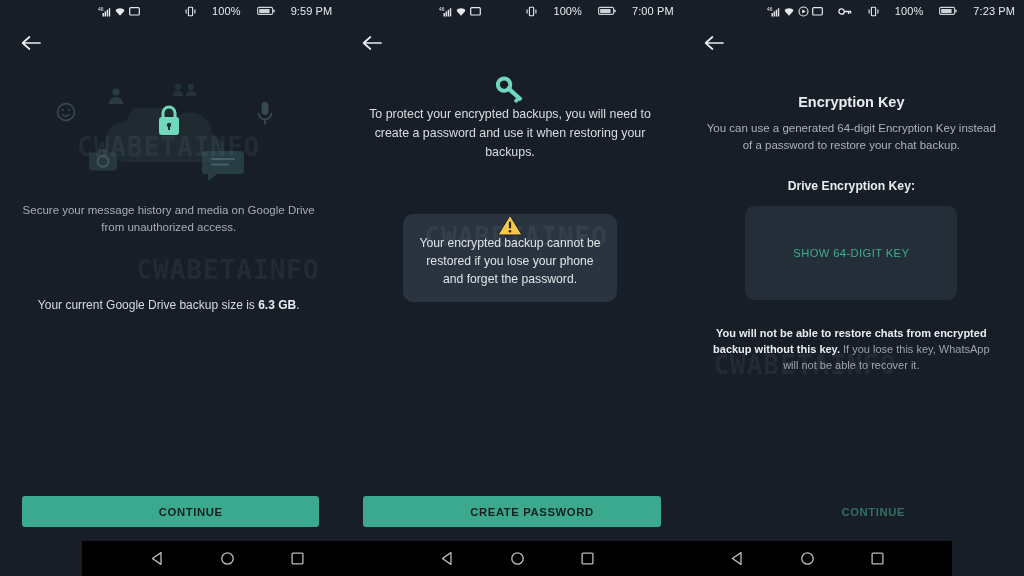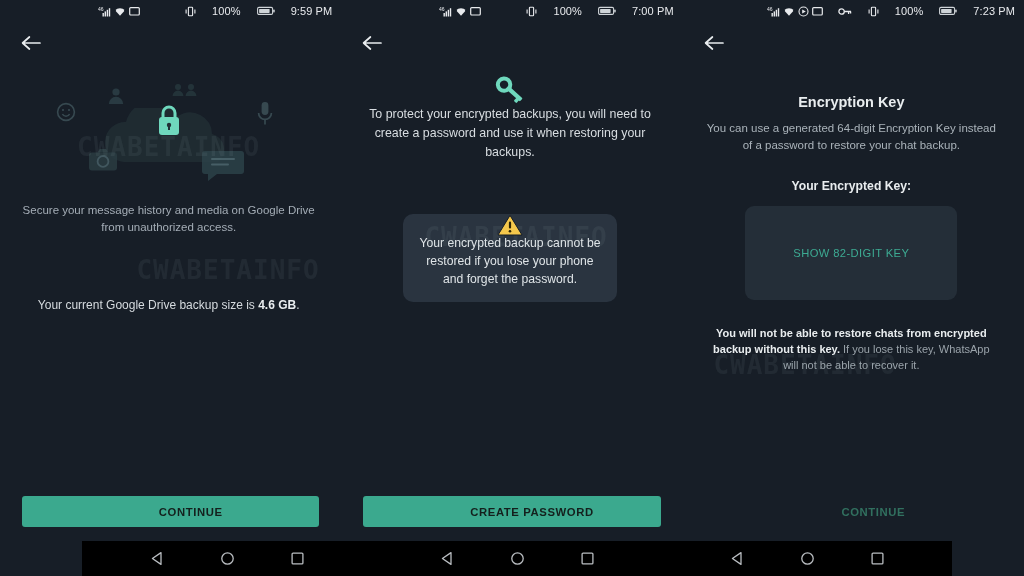--- a/index.html
+++ b/index.html
@@ -294,21 +294,21 @@
 
         <svg class="node" style="left:158px; top:68px;" width="42" height="32" viewBox="0 0 42 32">
           <path d="M3 1 h36 a3 3 0 0 1 3 3 v17 a3 3 0 0 1 -3 3 h-24 l-9 7 v-7 h-3 a3 3 0 0 1 -3 -3 v-17 a3 3 0 0 1 3 -3 z" fill="#2c4249"></path>
           <path d="M10 9 h22 M10 14.5 h16" stroke="#4f6a71" stroke-width="2" stroke-linecap="round"></path>
         </svg>
         <div class="watermark" style="top:50px; font-size:26px;">CWABETAINFO</div>
       </div>
 
       <div class="sub1">Secure your message history and media on Google Drive from unauthorized access.</div>
       <div class="footnote1">
-        <span>Your current Google Drive backup size is </span><b>4.6 GB</b><span>.</span>
+        <span>Your current Google Drive backup size is </span><b>6.3 GB</b><span>.</span>
       </div>
     </div>
 
     <div class="btn">CONTINUE</div>
   </div>
 
   <div class="panel">
     <div class="statusbar">
       <div class="sb-left">
         <span class="ico">
@@ -445,23 +445,23 @@
       <span class="ico">
         <svg width="20" height="16" viewBox="0 0 20 16">
             <path d="M8.4 2 L1.6 8 L8.4 14 M1.8 8 H19" stroke="#e9edef" stroke-width="1.7" fill="none" stroke-linecap="round" stroke-linejoin="round"></path>
           </svg>
       </span>
     </div>
 
     <div class="content" style="top:70px;">
       <div class="title3">Encryption Key</div>
       <div class="sub3">You can use a generated 64-digit Encryption Key instead of a password to restore your chat backup.</div>
-      <div class="label3">Your Encrypted Key:</div>
+      <div class="label3">Drive Encryption Key:</div>
       <div class="keybox">
-        <span>SHOW 82-DIGIT KEY</span>
+        <span>SHOW 64-DIGIT KEY</span>
       </div>
       <div class="warn3">
         <b>You will not be able to restore chats from encrypted backup without this key.</b><span> If you lose this key, WhatsApp will not be able to recover it.</span>
       </div>
     </div>
 
     <div class="btn disabled">CONTINUE</div>
   </div>
 
   <div class="navbar">

